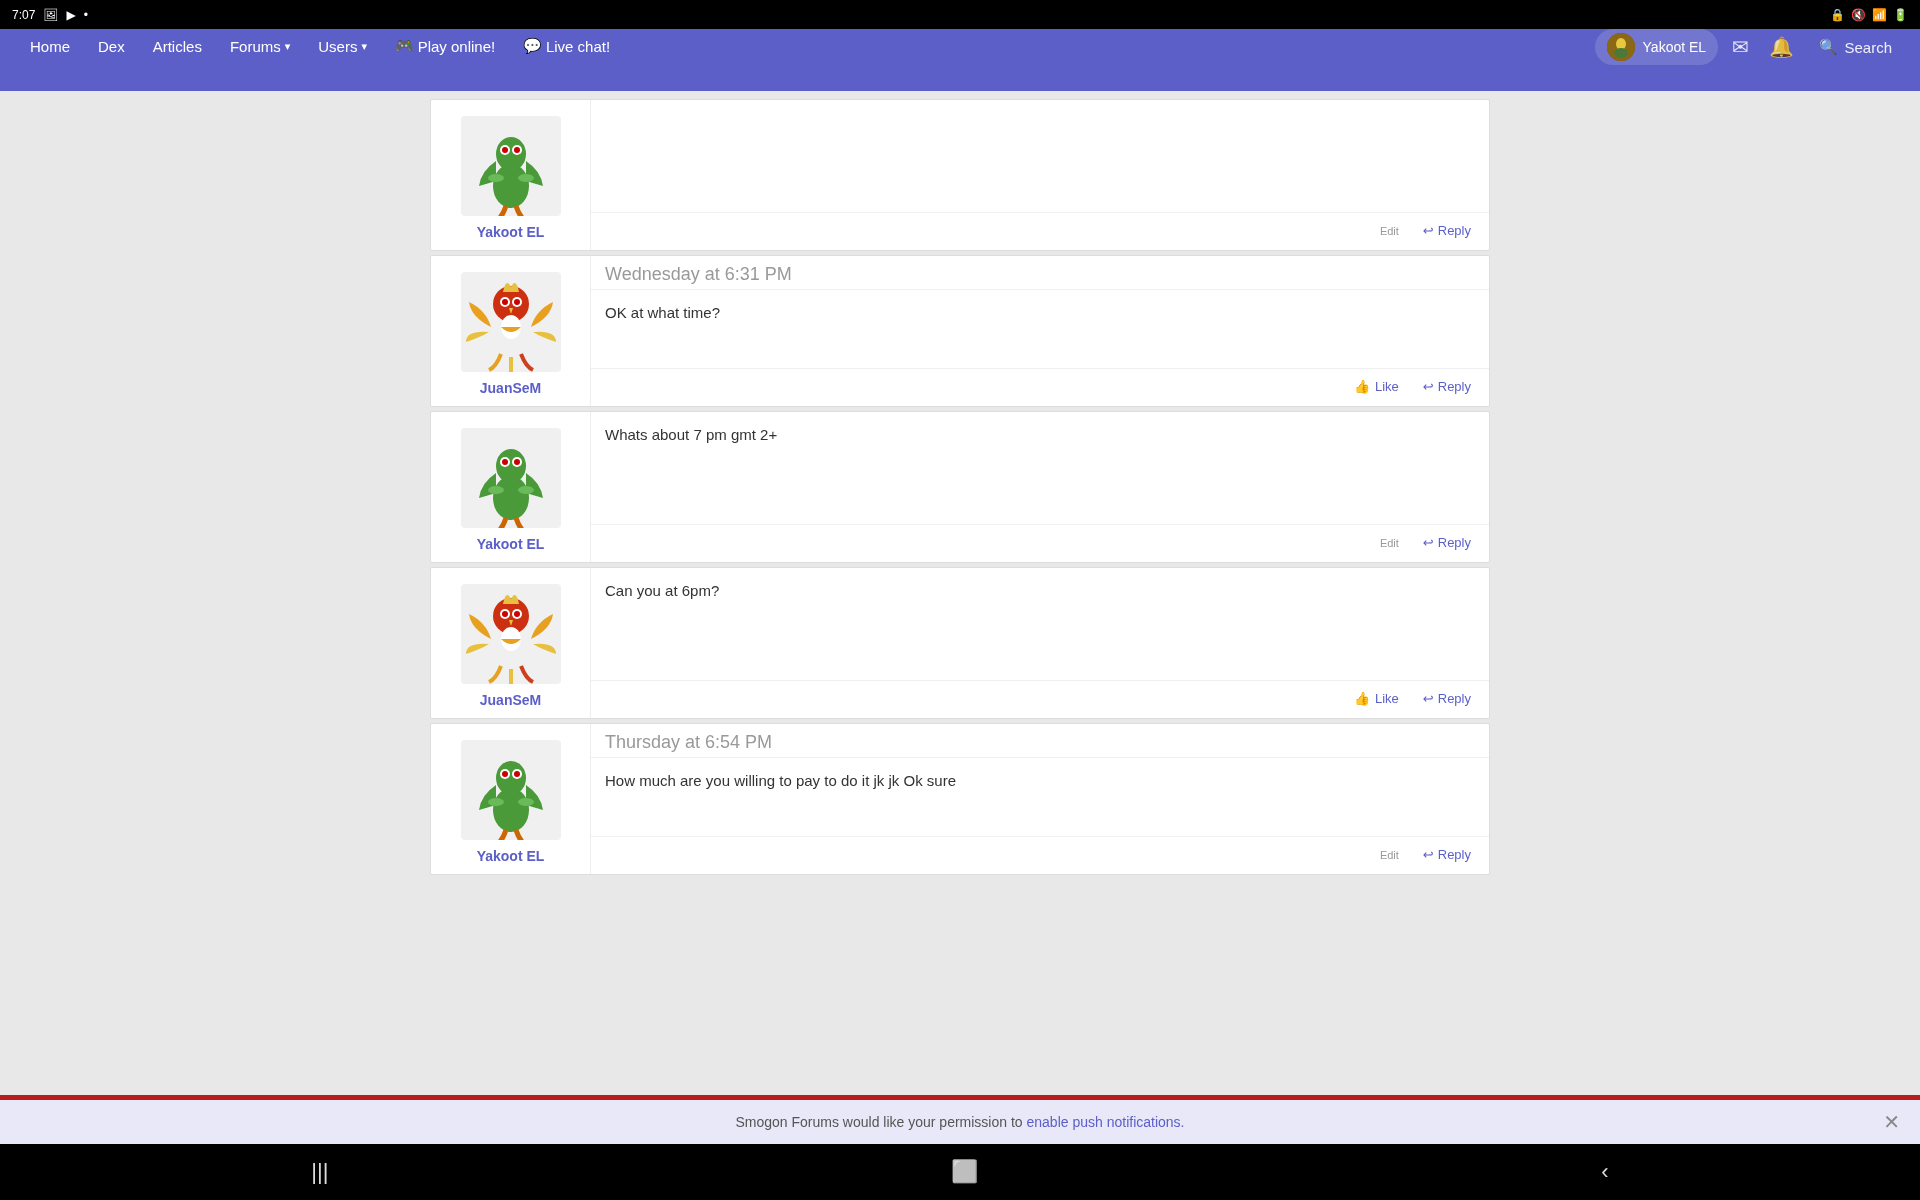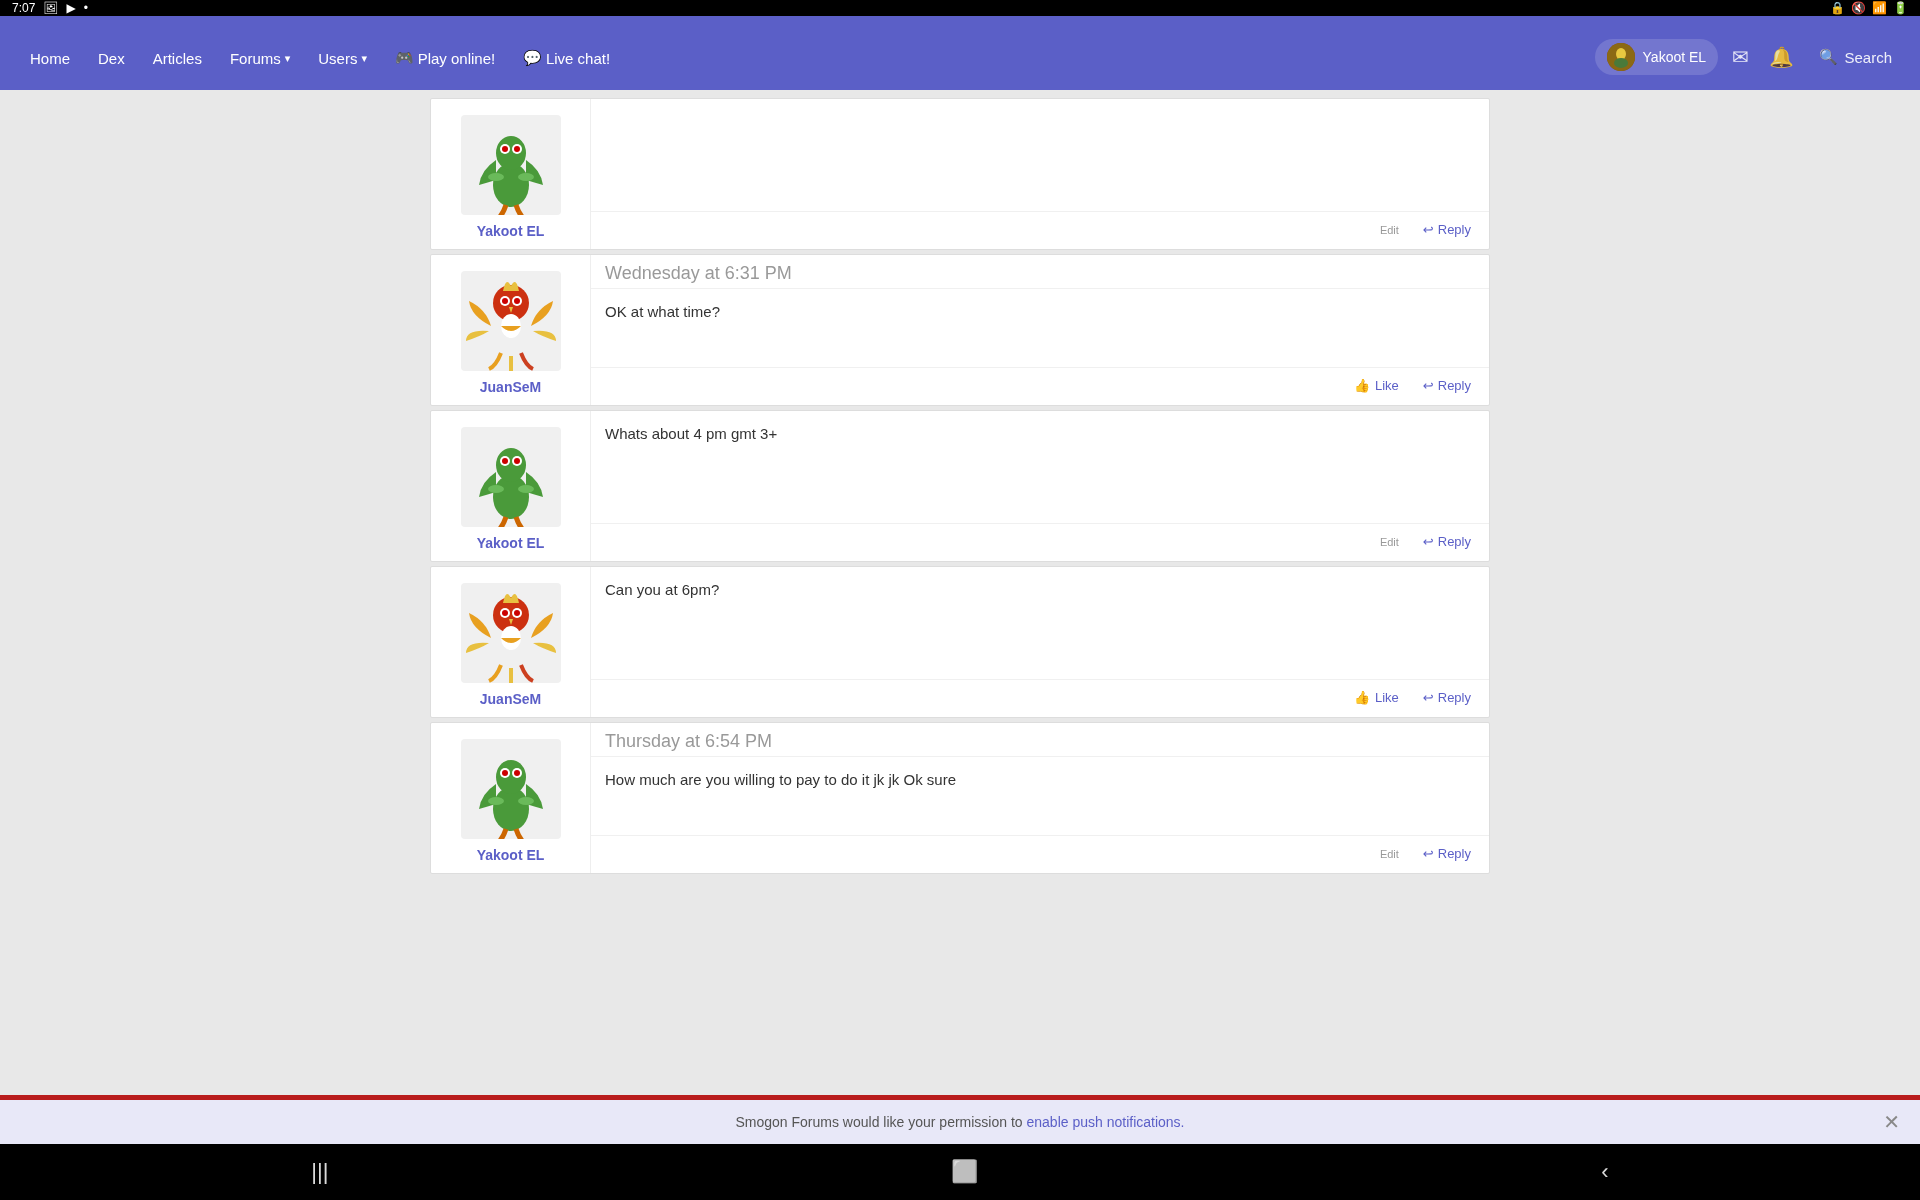--- a/index.html
+++ b/index.html
@@ -2,37 +2,37 @@
 <html><head>
   <meta charset="utf-8">
   <style>
     * { margin: 0; padding: 0; box-sizing: border-box; }
     body { font-family: Arial, sans-serif; background: #e8e8e8; font-size: 14px; width: 1920px; min-height: 1200px; }
 
     
     .status-bar {
       background: #000;
       color: #fff;
-      height: 16px;
+      height: 29px;
       display: flex;
       align-items: center;
       justify-content: space-between;
       padding: 0 12px;
       font-size: 12px;
     }
     .status-bar-left { display: flex; align-items: center; gap: 8px; }
     .status-bar-right { display: flex; align-items: center; gap: 6px; }
 
     
     .navbar {
       background: #5b5fc7;
-      height: 74px;
-      display: flex;
-      align-items: flex-end;
-      padding: 15px 16px;
+      height: 62px;
+      display: flex;
+      align-items: flex-start;
+      padding: 0 16px;
       gap: 4px;
     }
     .navbar-left { display: flex; align-items: center; gap: 0; flex: 1; }
     .nav-item {
       color: #fff;
       padding: 8px 14px;
       font-size: 15px;
       cursor: pointer;
       display: flex;
       align-items: center;
@@ -357,21 +357,21 @@
           <path d="M65 45 Q80 55 82 70 Q75 68 65 65" fill="#4a9a3a"></path>
           <path d="M45 90 Q40 105 30 108" stroke="#cc6600" stroke-width="5" fill="none"></path>
           <path d="M55 90 Q60 105 70 108" stroke="#cc6600" stroke-width="5" fill="none"></path>
           <ellipse cx="35" cy="62" rx="8" ry="4" fill="#6aba5a"></ellipse>
           <ellipse cx="65" cy="62" rx="8" ry="4" fill="#6aba5a"></ellipse>
         </svg>
       </div>
       <span class="username-link">Yakoot EL</span>
     </div>
     <div class="post-body-col">
-      <div class="post-content">Whats about 4 pm gmt 3+</div>
+      <div class="post-content">Whats about 7 pm gmt 2+</div>
       <div class="post-actions">
         <span class="edit-link">Edit</span>
         <div class="action-btn">
           <span>↩</span>
           <span>Reply</span>
         </div>
       </div>
     </div>
   </div>
 

